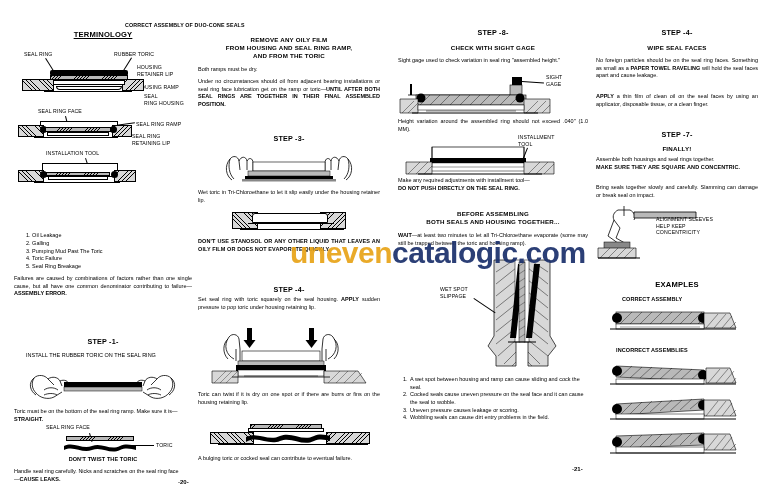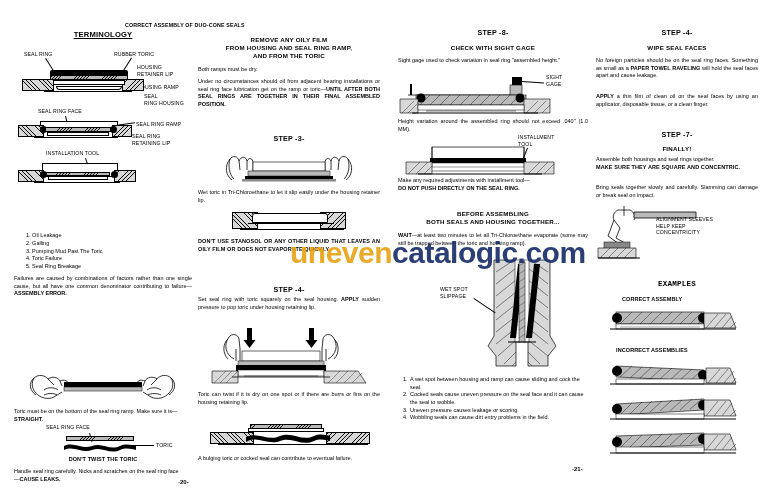--- a/index.html
+++ b/index.html
@@ -193,20 +193,24 @@
     <ul class="plain">
       <li>1. Oil Leakage</li>
       <li>2. Galling</li>
       <li>3. Pumping Mud Past The Toric</li>
       <li>4. Toric Failure</li>
       <li>5. Seal Ring Breakage</li>
     </ul>
     <p class="body"><span>Failures are caused by combinations of factors rather than one single cause, but all have one common denominator contributing to failure—</span><b>ASSEMBLY ERROR.</b></p>
   </div>
 
+  <div style="position:absolute; left:14px; top:337px; width:178px;">
+    <div class="step-title">STEP -1-</div>
+    <p class="body nj" style="margin-left:12px; font-weight:normal;">INSTALL THE RUBBER TORIC ON THE SEAL RING</p>
+  </div>
 
   <div class="fig" style="position:absolute; left:14px; top:365px; width:178px; height:42px;">
     <svg width="178" height="42" viewBox="0 0 178 42">
       <g fill="none" stroke="#000" stroke-width=".8">
         <path d="M22 30 C16 26 14 18 20 13 C24 9 31 10 34 14 L40 20"></path>
         <path d="M34 14 C38 11 44 12 46 16 L48 21"></path>
         <path d="M46 16 C50 14 55 16 55 20 L55 24"></path>
         <path d="M20 13 C17 18 18 24 22 28 C26 33 34 35 40 32 L48 27"></path>
         <path d="M30 25 C34 22 40 22 44 25"></path>
         <path d="M30 30 C34 28 40 28 43 30"></path>
@@ -455,21 +459,21 @@
       </g>
       <rect x="8" y="40" width="26" height="7" fill="#888" stroke="#000" stroke-width=".5"></rect>
       <path d="M2 46 L40 46 L40 56 L2 56 Z" fill="#d8d8d8" stroke="#000" stroke-width=".6"></path>
       <g stroke="#000" stroke-width=".4">
         <path d="M4 56 L14 46 M12 56 L22 46 M20 56 L30 46 M28 56 L38 46"></path>
       </g>
       <path d="M2 56 L44 56" stroke="#000" stroke-width="1"></path>
     </svg>
   </div>
 
-  <div class="big-title" style="position:absolute; left:596px; top:280px; width:162px;font-family:Liberation Mono, monospace;">EXAMPLES</div>
+  <div class="big-title" style="position:absolute; left:596px; top:280px; width:162px;">EXAMPLES</div>
 
   <div class="bold-note" style="position:absolute; left:622px; top:296px;">CORRECT ASSEMBLY</div>
 
   <div class="fig" style="position:absolute; left:608px; top:308px; width:150px; height:32px;">
     <svg width="150" height="32" viewBox="0 0 150 32">
       <rect x="8" y="4" width="88" height="12" fill="#b9b9b9" stroke="#000" stroke-width=".6"></rect>
       <g stroke="#000" stroke-width=".4">
         <path d="M12 16 L24 4 M22 16 L34 4 M32 16 L44 4 M42 16 L54 4 M52 16 L64 4 M62 16 L74 4 M72 16 L84 4 M82 16 L94 4 M90 16 L96 10"></path>
       </g>
       <circle cx="9" cy="10" r="5" fill="#000"></circle>

